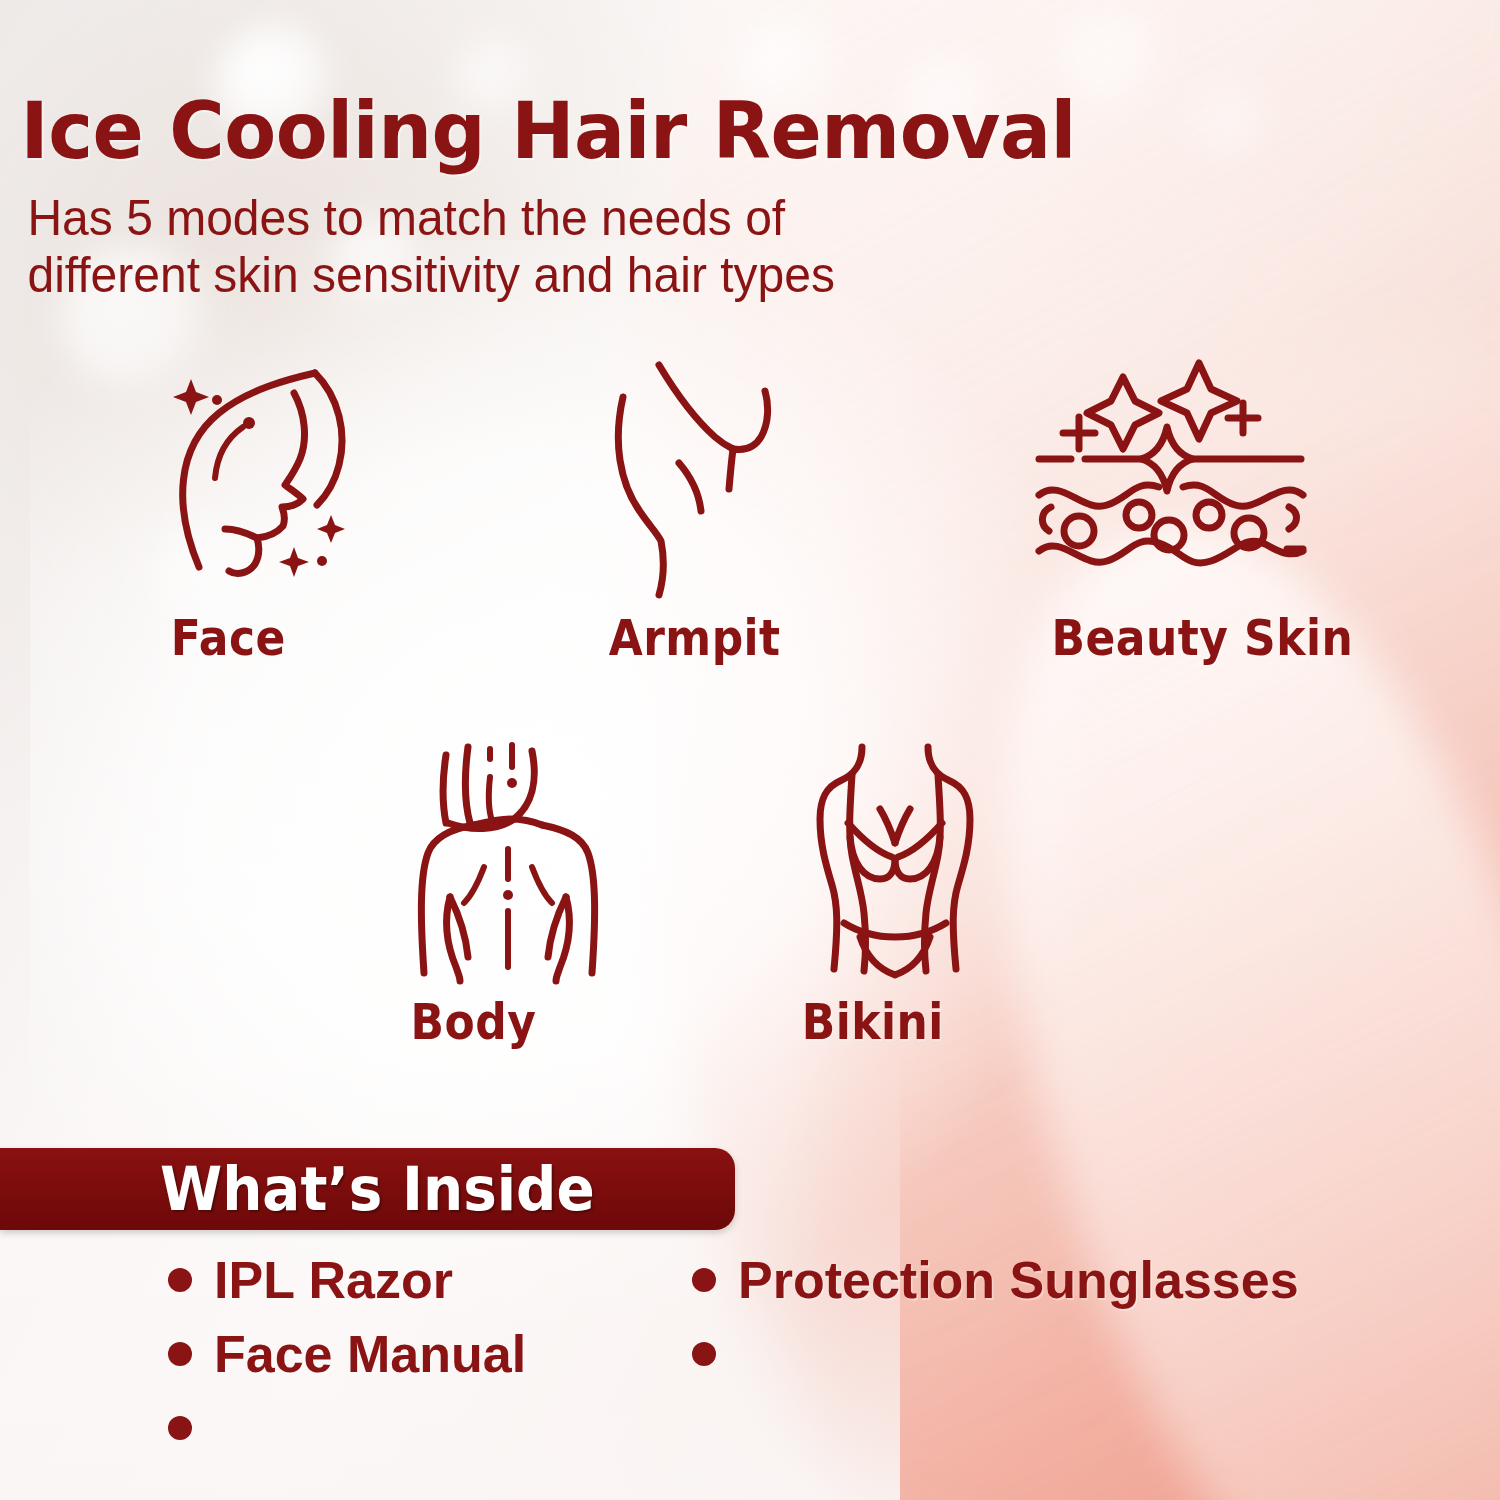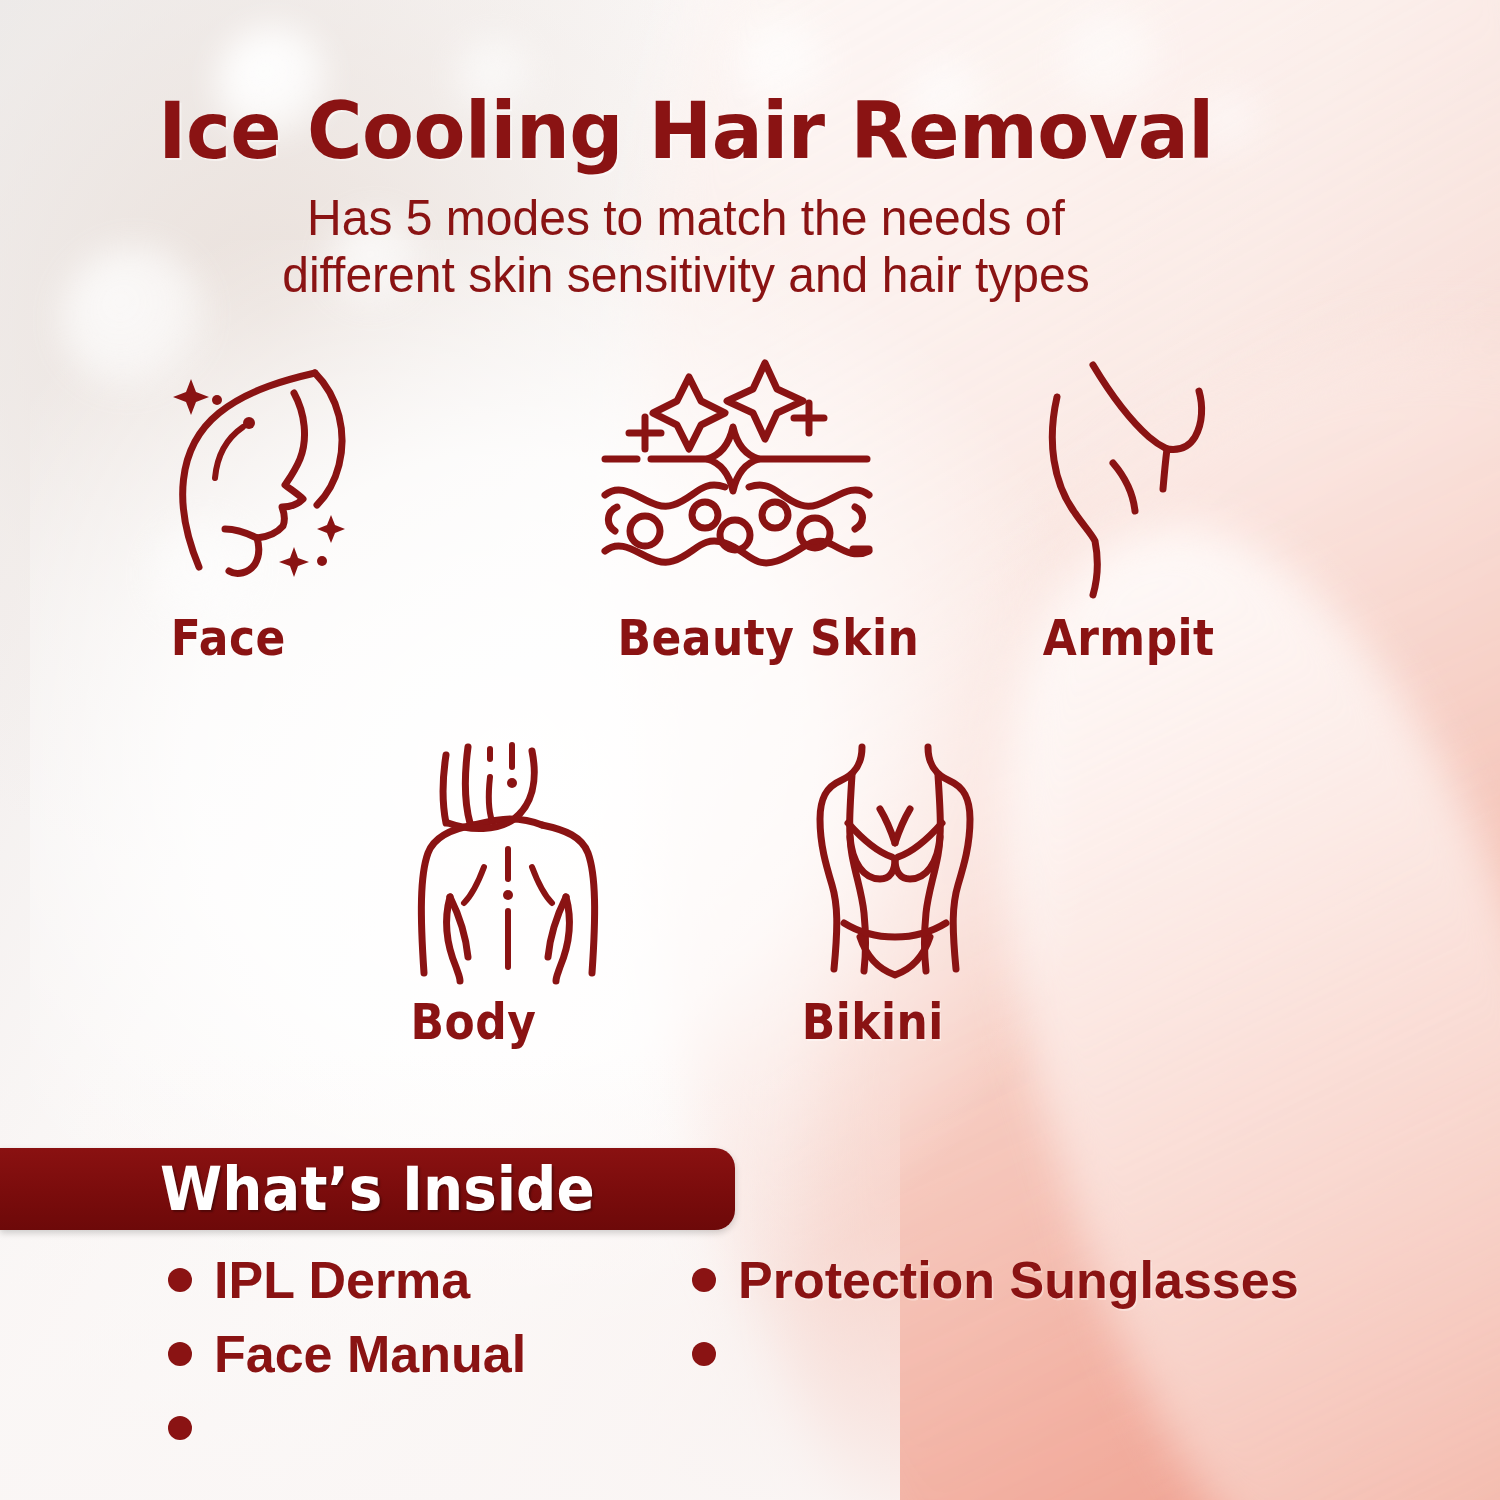--- a/index.html
+++ b/index.html
@@ -55,21 +55,21 @@
     position:absolute;left:2%;top:16%;width:70%;height:72%;
     background:radial-gradient(ellipse at 45% 48%, rgba(255,255,255,.96) 0%, rgba(255,255,255,.80) 38%, rgba(255,255,255,0) 74%);
   }
   .bg-bottom-fade{
     position:absolute;left:0;bottom:0;width:60%;height:30%;
     background:linear-gradient(0deg, rgba(250,246,245,.9) 0%, rgba(255,255,255,0) 100%);
   }
   .bokeh{position:absolute;border-radius:50%;filter:blur(16px);background:radial-gradient(circle at 40% 38%, rgba(255,255,255,.98) 0%, rgba(255,255,255,.72) 52%, rgba(255,255,255,0) 76%);}
 
   
-  .header{position:absolute;left:0;top:92px;width:1372px;text-align:center;}
+  .header{position:absolute;left:0;top:92px;width:1372px;}
   .title{
     font-family:"DejaVu Sans", sans-serif;
     font-weight:700;
     font-size:78px;
     line-height:1.02;
     letter-spacing:-0.5px;
     color:#8a1313;
     transform:scaleX(.97);
     text-shadow:2px 2px 0 rgba(255,255,255,.45);
   }
@@ -193,20 +193,34 @@
             <path class="fillred" d="M168 160 L172 170 L182 174 L172 178 L168 188 L164 178 L154 174 L164 170 Z"></path>
             <path class="fillred" d="M131 192 L135 203 L146 207 L135 211 L131 222 L127 211 L116 207 L127 203 Z"></path>
             <circle class="fillred" cx="159" cy="206" r="5"></circle>
           </svg>
         </div>
         <div class="cap">Face</div>
       </div>
 
       <div class="cell">
         <div class="iconbox">
+          <svg width="210" height="248" viewBox="0 0 210 248">
+            <path class="stroke" d="M26 42 C16 86 22 128 44 158 C52 170 60 178 64 186
+                                     C68 206 66 226 62 240"></path>
+            <path class="stroke" d="M62 10 C80 40 100 66 118 82 C126 89 132 92 136 94"></path>
+            <path class="stroke" d="M136 94 C148 96 158 92 164 82 C172 68 172 50 168 36"></path>
+            <path class="stroke" d="M136 94 C134 110 133 122 132 134"></path>
+            <path class="stroke" d="M82 108 C94 122 102 138 104 156"></path>
+          </svg>
+        </div>
+        <div class="cap">Armpit</div>
+      </div>
+
+      <div class="cell">
+        <div class="iconbox">
           <svg width="278" height="248" viewBox="0 0 278 248">
 
             <path class="stroke" d="M92 22 L104 46 L128 58 L104 70 L92 94 L80 70 L56 58 L80 46 Z"></path>
             <path class="stroke" d="M168 8 L180 34 L206 46 L180 58 L168 84 L156 58 L130 46 L156 34 Z"></path>
             <path class="stroke" d="M48 62 L48 94 M32 78 L64 78"></path>
             <path class="stroke" d="M212 48 L212 78 M197 63 L227 63"></path>
 
             <path class="stroke" d="M8 104 L40 104"></path>
             <path class="stroke" d="M54 104 L110 104"></path>
             <path class="stroke" d="M110 104 C124 100 132 90 136 72 C140 90 148 100 162 104
@@ -223,34 +237,20 @@
             <circle class="stroke" cx="138" cy="180" r="15"></circle>
             <circle class="stroke" cx="178" cy="160" r="13"></circle>
             <circle class="stroke" cx="218" cy="178" r="15"></circle>
             <path class="stroke" d="M20 152 C10 156 8 170 18 176"></path>
             <path class="stroke" d="M258 152 C268 157 268 168 258 174"></path>
             <path class="stroke" d="M256 194 L272 194"></path>
           </svg>
         </div>
         <div class="cap">Beauty Skin</div>
       </div>
-
-      <div class="cell">
-        <div class="iconbox">
-          <svg width="210" height="248" viewBox="0 0 210 248">
-            <path class="stroke" d="M26 42 C16 86 22 128 44 158 C52 170 60 178 64 186
-                                     C68 206 66 226 62 240"></path>
-            <path class="stroke" d="M62 10 C80 40 100 66 118 82 C126 89 132 92 136 94"></path>
-            <path class="stroke" d="M136 94 C148 96 158 92 164 82 C172 68 172 50 168 36"></path>
-            <path class="stroke" d="M136 94 C134 110 133 122 132 134"></path>
-            <path class="stroke" d="M82 108 C94 122 102 138 104 156"></path>
-          </svg>
-        </div>
-        <div class="cap">Armpit</div>
-      </div>
     </div>
 
     <div class="row row2">
 
       <div class="cell">
         <div class="iconbox">
           <svg width="212" height="252" viewBox="0 0 212 252">
 
             <path class="stroke" d="M22 236 C18 178 18 138 26 116 C32 100 48 92 72 88"></path>
             <path class="stroke" d="M72 88 C88 84 100 82 108 82 C118 82 130 84 140 88"></path>
@@ -311,21 +311,21 @@
   </div>
 
   <div class="banner"></div>
   <div class="banner-text">What’s Inside</div>
 
   <div class="inside-cols">
 
     <div class="col-left">
       <div class="bullet-row">
         <span class="dot"></span>
-        <span class="bullet-text">IPL Derma</span>
+        <span class="bullet-text">IPL Razor</span>
       </div>
       <div class="bullet-row">
         <span class="dot"></span>
         <span class="bullet-text">Face Manual</span>
       </div>
       <div class="bullet-row">
         <span class="dot"></span>
       </div>
     </div>
 

